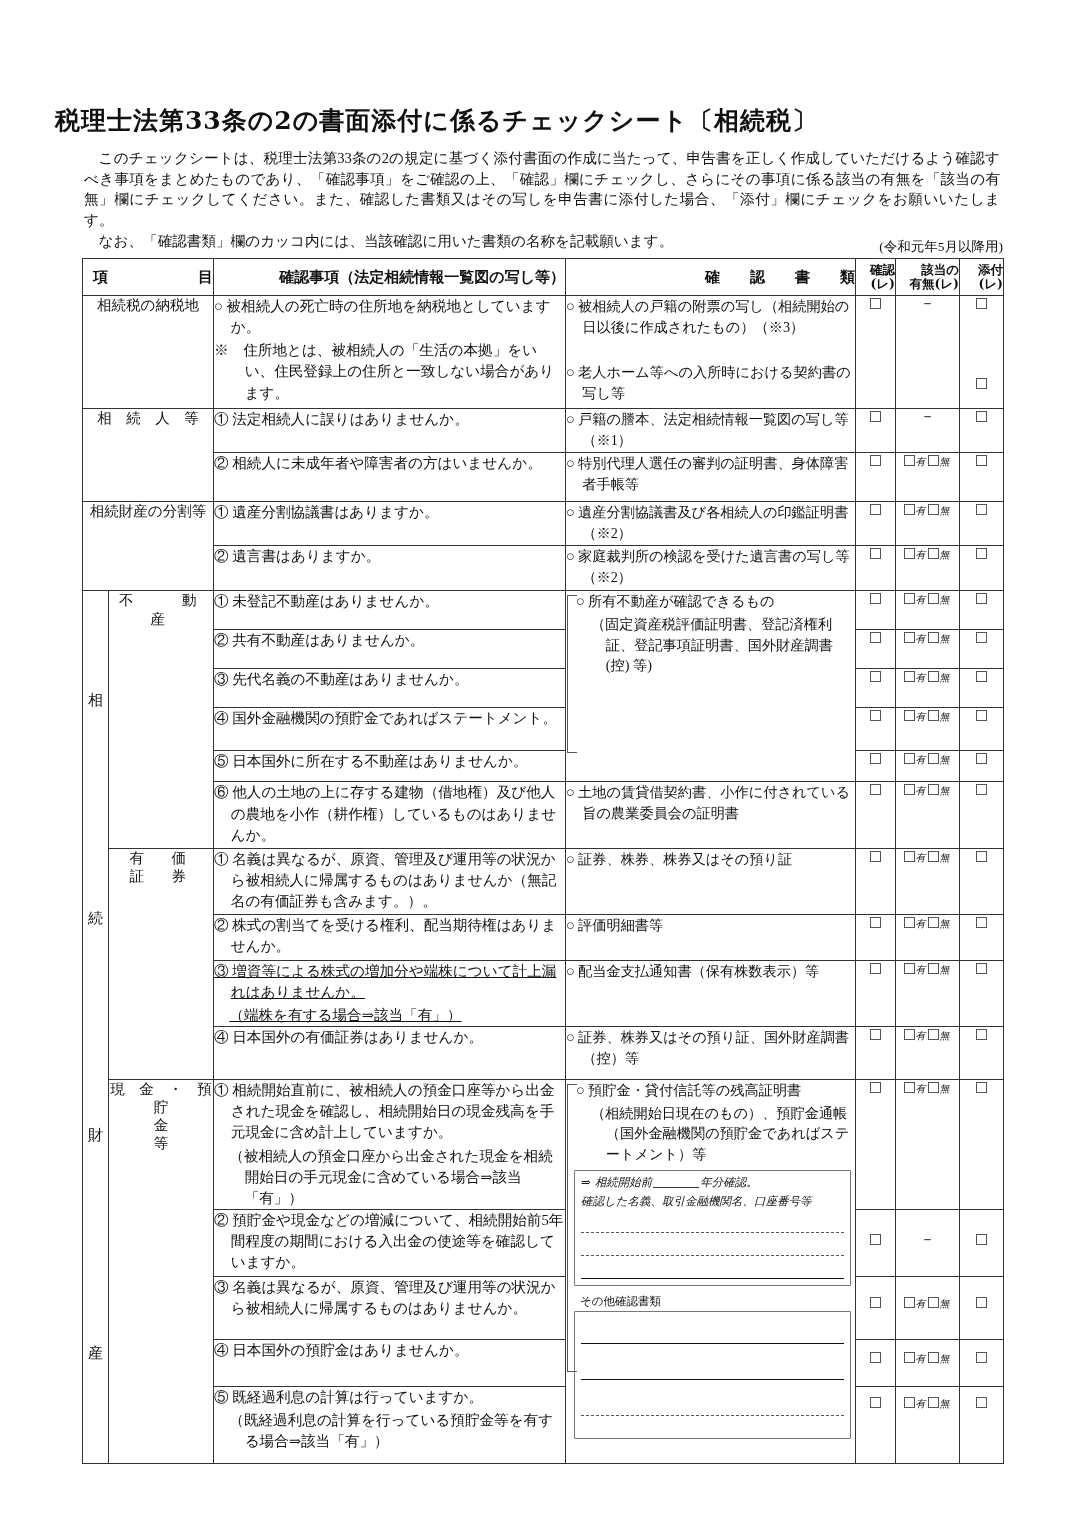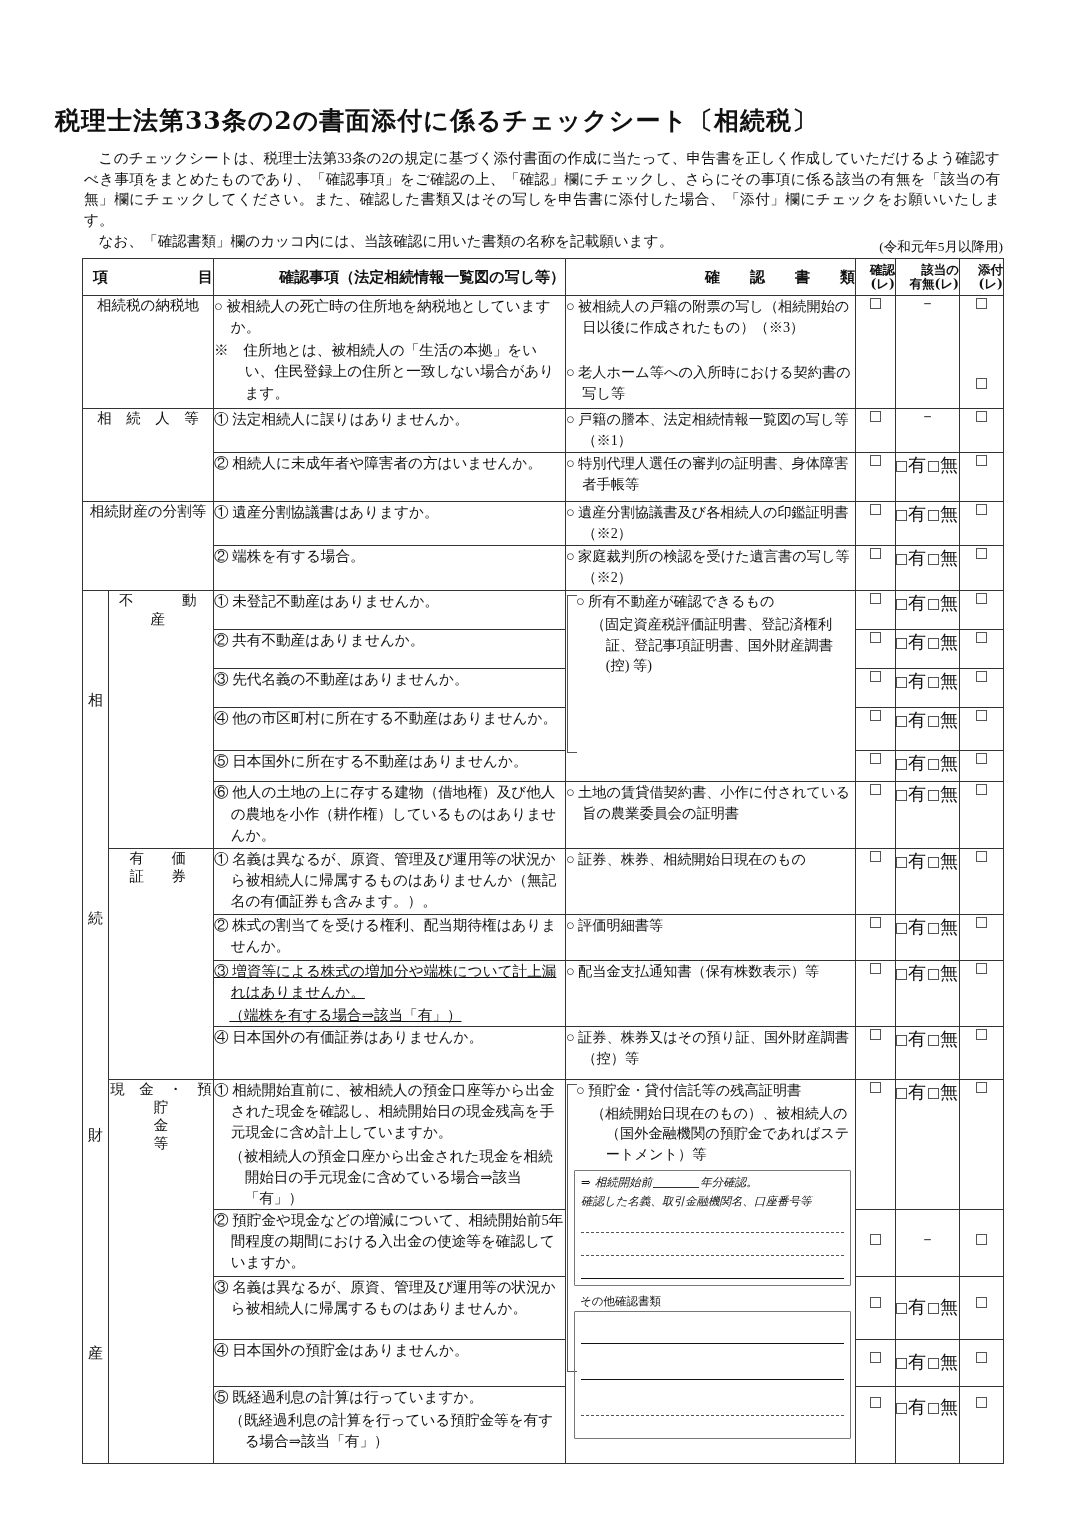--- a/index.html
+++ b/index.html
@@ -98,21 +98,21 @@
   .li2{display:block;text-indent:-2.1em;padding-left:2.1em;}
   .sub{display:block;padding-left:2.1em;text-indent:-1.05em;}
 
   .kcell{text-align:center;vertical-align:top;padding-top:6px;font-size:13px;}
   .box{
     display:inline-block;width:11px;height:11px;
     border:1px solid #555;box-sizing:border-box;
     vertical-align:-1px;
   }
   .dash{display:inline-block;font-size:15px;line-height:1;}
-  .yn{white-space:nowrap;font-size:18px;}
+  .yn{white-space:nowrap;font-size:10px;font-style:italic;}
   .yn .box{margin-right:1px;}
   .yn span.t{margin-right:2px;}
 
   
   .brace{
     position:absolute;left:1px;top:4px;
     width:9px;
     border-left:1px solid #555;
     border-top:1px solid #555;
     border-bottom:1px solid #555;
@@ -253,21 +253,21 @@
         <span class="li">○ 遺産分割協議書及び各相続人の印鑑証明書（※2）</span>
       </td>
       <td class="kcell sep-l thick-top"><span class="box"></span></td>
       <td class="kcell thick-top">
         <span class="yn"><span class="box"></span><span class="t">有</span><span class="box"></span><span class="t">無</span></span>
       </td>
       <td class="kcell thick-top"><span class="box"></span></td>
     </tr>
     <tr>
       <td class="chk-cell sep-l" style="height:44px;">
-        <span class="li">② 端株を有する場合。</span>
+        <span class="li">② 遺言書はありますか。</span>
       </td>
       <td class="doc-cell sep-l">
         <span class="li">○ 家庭裁判所の検認を受けた遺言書の写し等（※2）</span>
       </td>
       <td class="kcell sep-l"><span class="box"></span></td>
       <td class="kcell">
         <span class="yn"><span class="box"></span><span class="t">有</span><span class="box"></span><span class="t">無</span></span>
       </td>
       <td class="kcell"><span class="box"></span></td>
     </tr>
@@ -315,21 +315,21 @@
         <span class="li">③ 先代名義の不動産はありませんか。</span>
       </td>
       <td class="kcell sep-l"><span class="box"></span></td>
       <td class="kcell">
         <span class="yn"><span class="box"></span><span class="t">有</span><span class="box"></span><span class="t">無</span></span>
       </td>
       <td class="kcell"><span class="box"></span></td>
     </tr>
     <tr>
       <td class="chk-cell sep-l" style="height:42px;">
-        <span class="li">④ 他の市区町村に所在する不動産はありませんか。</span>
+        <span class="li">④ 国外金融機関の預貯金であればステートメント。</span>
       </td>
       <td class="kcell sep-l"><span class="box"></span></td>
       <td class="kcell">
         <span class="yn"><span class="box"></span><span class="t">有</span><span class="box"></span><span class="t">無</span></span>
       </td>
       <td class="kcell"><span class="box"></span></td>
     </tr>
     <tr>
       <td class="chk-cell sep-l" style="height:30px;">
         <span class="li">⑤ 日本国外に所在する不動産はありませんか。</span>
@@ -355,21 +355,21 @@
     </tr>
 
     <tr>
       <td rowspan="4" class="item-cell thick-top">
         <span class="sp">有　価　証　券</span>
       </td>
       <td class="chk-cell sep-l thick-top" style="height:64px;">
         <span class="li">① 名義は異なるが、原資、管理及び運用等の状況から被相続人に帰属するものはありませんか（無記名の有価証券も含みます。）。</span>
       </td>
       <td class="doc-cell sep-l thick-top">
-        <span class="li">○ 証券、株券、相続開始日現在のもの</span>
+        <span class="li">○ 証券、株券、株券又はその預り証</span>
       </td>
       <td class="kcell sep-l thick-top"><span class="box"></span></td>
       <td class="kcell thick-top">
         <span class="yn"><span class="box"></span><span class="t">有</span><span class="box"></span><span class="t">無</span></span>
       </td>
       <td class="kcell thick-top"><span class="box"></span></td>
     </tr>
     <tr>
       <td class="chk-cell sep-l" style="height:42px;">
         <span class="li">② 株式の割当てを受ける権利、配当期待権はありませんか。</span>
@@ -417,21 +417,21 @@
         <span>金　　　　　　　等</span>
       </td>
       <td class="chk-cell sep-l thick-top" style="height:116px;">
         <span class="li">① 相続開始直前に、被相続人の預金口座等から出金された現金を確認し、相続開始日の現金残高を手元現金に含め計上していますか。</span>
         <span class="sub">（被相続人の預金口座から出金された現金を相続開始日の手元現金に含めている場合⇒該当「有」）</span>
       </td>
 
       <td rowspan="5" class="doc-cell sep-l thick-top">
         <div class="brace" style="height:286px;"></div>
         <span class="li" style="margin-left:10px;">○ 預貯金・貸付信託等の残高証明書</span>
-        <span class="sub" style="margin-left:10px;">（相続開始日現在のもの）、被相続人の（国外金融機関の預貯金であればステートメント）等</span>
+        <span class="sub" style="margin-left:10px;">（相続開始日現在のもの）、預貯金通帳（国外金融機関の預貯金であればステートメント）等</span>
 
         <div class="wbox">
           <div class="hdr">
             <span class="ar">⇒</span><span>相続開始前</span><span class="blank-line"></span><span>年分確認。</span>
           </div>
           <div class="hdr" style="margin-top:3px;">確認した名義、取引金融機関名、口座番号等</div>
           <div class="ul d"></div>
           <div class="ul d"></div>
           <div class="ul"></div>
         </div>

